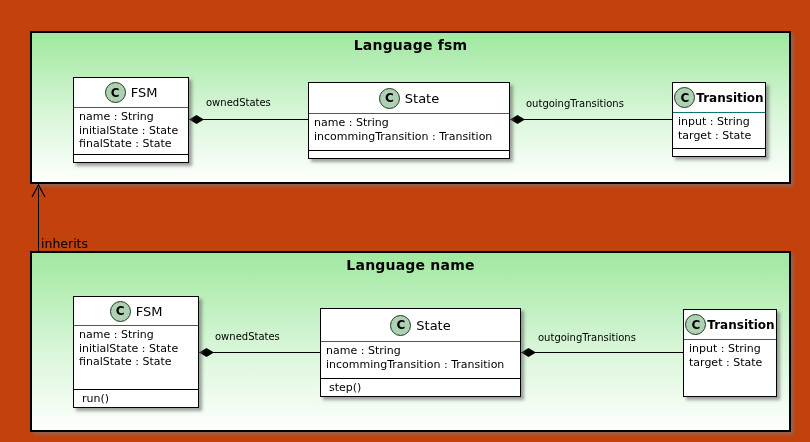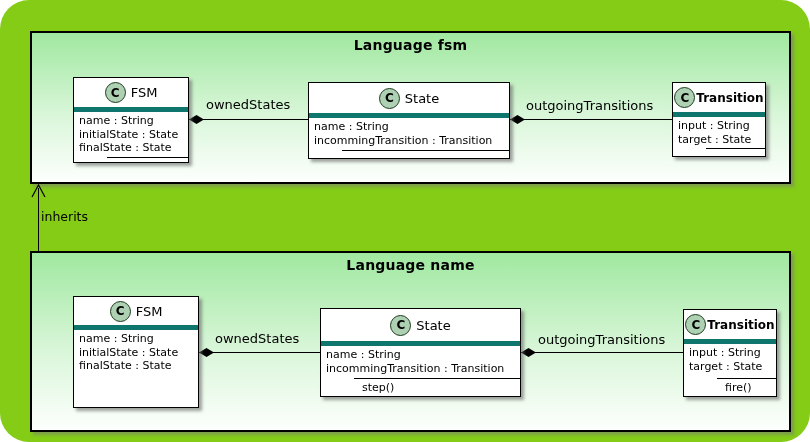--- a/index.html
+++ b/index.html
@@ -3,23 +3,22 @@
 <meta charset="utf-8">
 <style>
   * { margin: 0; padding: 0; box-sizing: border-box; }
   html, body { background: #ffffff; }
   body { font-family: "DejaVu Sans", "Liberation Sans", sans-serif; color: #000; }
 
   #canvas {
     position: relative;
     width: 810px;
     height: 442px;
-    background: #84cc16;
+    background: #c2410c;
     overflow: hidden;
-    border-radius: 29px;
   }
 
   
   .package {
     position: absolute;
     border: 2px solid #000000;
     background: linear-gradient(to bottom, #a0e8a0 0%, #d9f6d9 55%, #fdfffd 100%);
     box-shadow: 3px 3px 3px rgba(120,120,120,0.55);
   }
   .package-title {
@@ -59,59 +58,59 @@
     font-weight: bold;
     font-size: 12px;
     line-height: 1;
     flex: 0 0 auto;
   }
   .uml-class-name { font-size: 13px; }
   .uml-class.narrow .uml-class-title { gap: 1px; }
   .uml-class.narrow .uml-class-name { font-size: 12px; font-weight: bold; }
 
   .uml-attrs {
-    border-top: 5px solid #0f766e;
+    border-top: 1px solid #0f766e;
     flex: 1 1 auto;
     padding: 2px 5px;
   }
   .uml-methods {
     border-top: 1px solid #000;
     flex: 0 0 auto;
     padding: 2px 8px;
     min-height: 8px;
-    margin-left: 33px;
   }
   .member {
     font-size: 11px;
     line-height: 13.5px;
     white-space: nowrap;
   }
 
   
   .rel-line {
     position: absolute;
     height: 1px;
     background: #000000;
   }
   .rel-diamond { position: absolute; }
   .rel-label {
     position: absolute;
-    font-size: 13px;
+    font-size: 10px;
     white-space: nowrap;
   }
   .inherit-line {
     position: absolute;
     width: 1px;
     background: #000000;
   }
   .inherit-arrowhead { position: absolute; }
   .inherit-label {
     position: absolute;
     font-size: 12.5px;
     white-space: nowrap;
+    margin-top: 27px;
   }
 </style>
 </head>
 <body>
 
 <div id="canvas">
 
   <div class="package" style="left:30px; top:31px; width:761px; height:153px;">
     <div class="package-title">Language fsm</div>
   </div>
@@ -190,20 +189,23 @@
   <div class="uml-class" style="left:73px; top:296px; width:126px; height:112px;">
     <div class="uml-class-title" style="height:28px;">
       <span class="circle-c">C</span>
       <span class="uml-class-name">FSM</span>
     </div>
     <div class="uml-attrs">
       <div class="member">name : String</div>
       <div class="member">initialState : State</div>
       <div class="member">finalState : State</div>
     </div>
+    <div class="uml-methods">
+      <div class="member">run()</div>
+    </div>
   </div>
 
   <div class="uml-class" style="left:320px; top:308px; width:201px; height:89px;">
     <div class="uml-class-title" style="height:32px;">
       <span class="circle-c">C</span>
       <span class="uml-class-name">State</span>
     </div>
     <div class="uml-attrs">
       <div class="member">name : String</div>
       <div class="member">incommingTransition : Transition</div>
@@ -215,18 +217,15 @@
 
   <div class="uml-class narrow" style="left:683px; top:309px; width:94px; height:88px;">
     <div class="uml-class-title" style="height:29px;">
       <span class="circle-c">C</span>
       <span class="uml-class-name">Transition</span>
     </div>
     <div class="uml-attrs">
       <div class="member">input : String</div>
       <div class="member">target : State</div>
     </div>
-    <div class="uml-methods">
-      <div class="member">fire()</div>
-    </div>
   </div>
 
 </div>
 
 </body></html>

